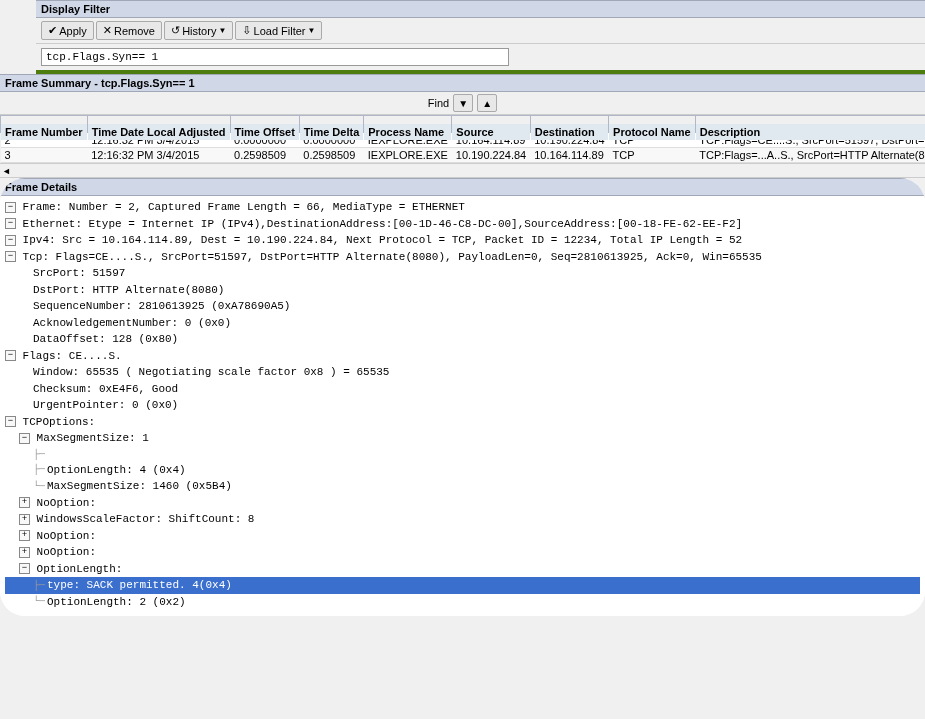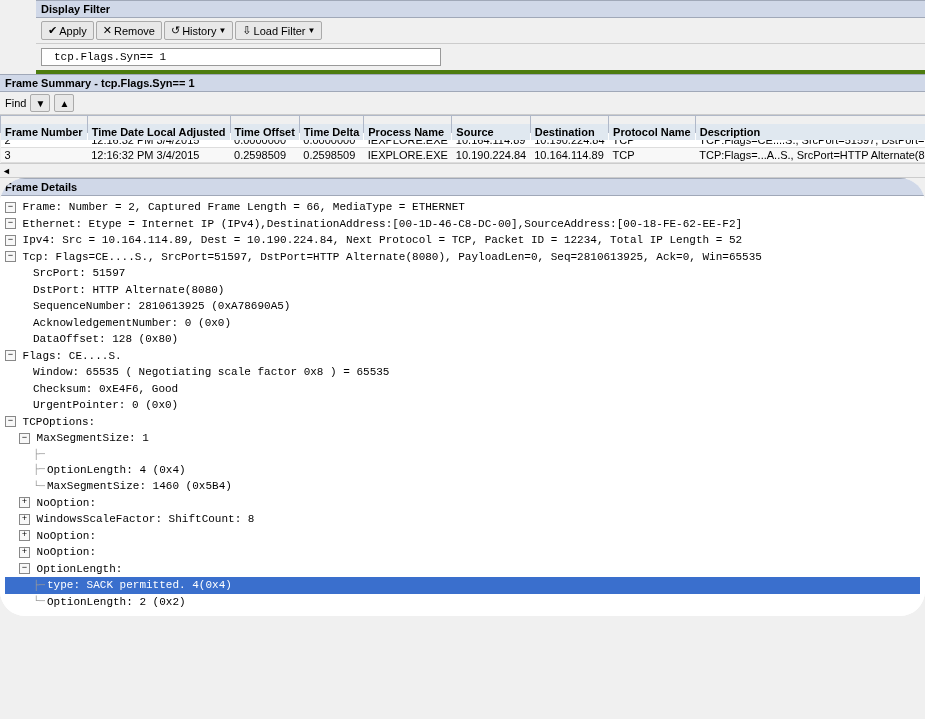--- a/index.html
+++ b/index.html
@@ -49,40 +49,41 @@
       white-space: nowrap;
     }
     .toolbar-btn .dropdown-arrow {
       font-size: 8px;
     }
     .filter-input-row {
       padding: 4px 5px;
       background: #f0f0f0;
     }
     .filter-input {
-      width: 400px;
-      padding: 2px 12px;
+      width: 468px;
+      padding: 2px 4px;
       font-family: 'Courier New', monospace;
       font-size: 11px;
       border: 1px solid #999;
       background: #fff;
     }
 
     
     .frame-summary-section {
       background: #f0f0f0;
       border-bottom: 1px solid #ccc;
     }
     .summary-toolbar {
       display: flex;
       align-items: center;
       padding: 2px 5px;
       gap: 4px;
       background: #f0f0f0;
       border-bottom: 1px solid #ccc;
+      justify-content: center;
     }
     .find-label {
       font-size: 11px;
     }
     .icon-btn {
       display: flex;
       align-items: center;
       justify-content: center;
       width: 20px;
       height: 18px;

